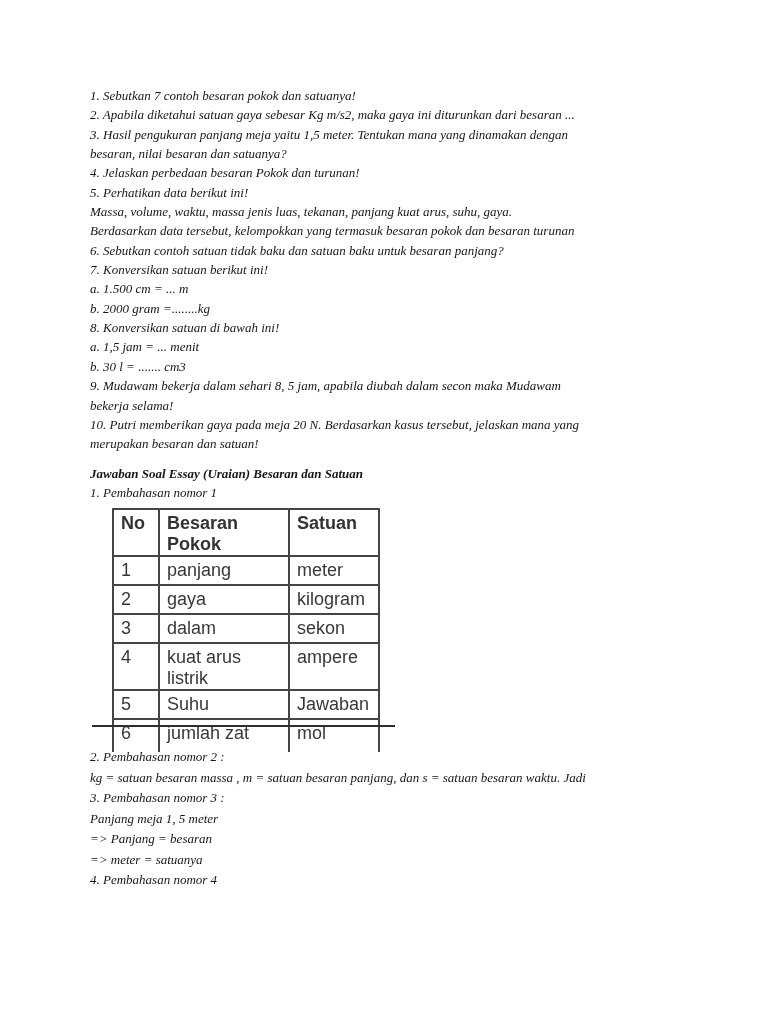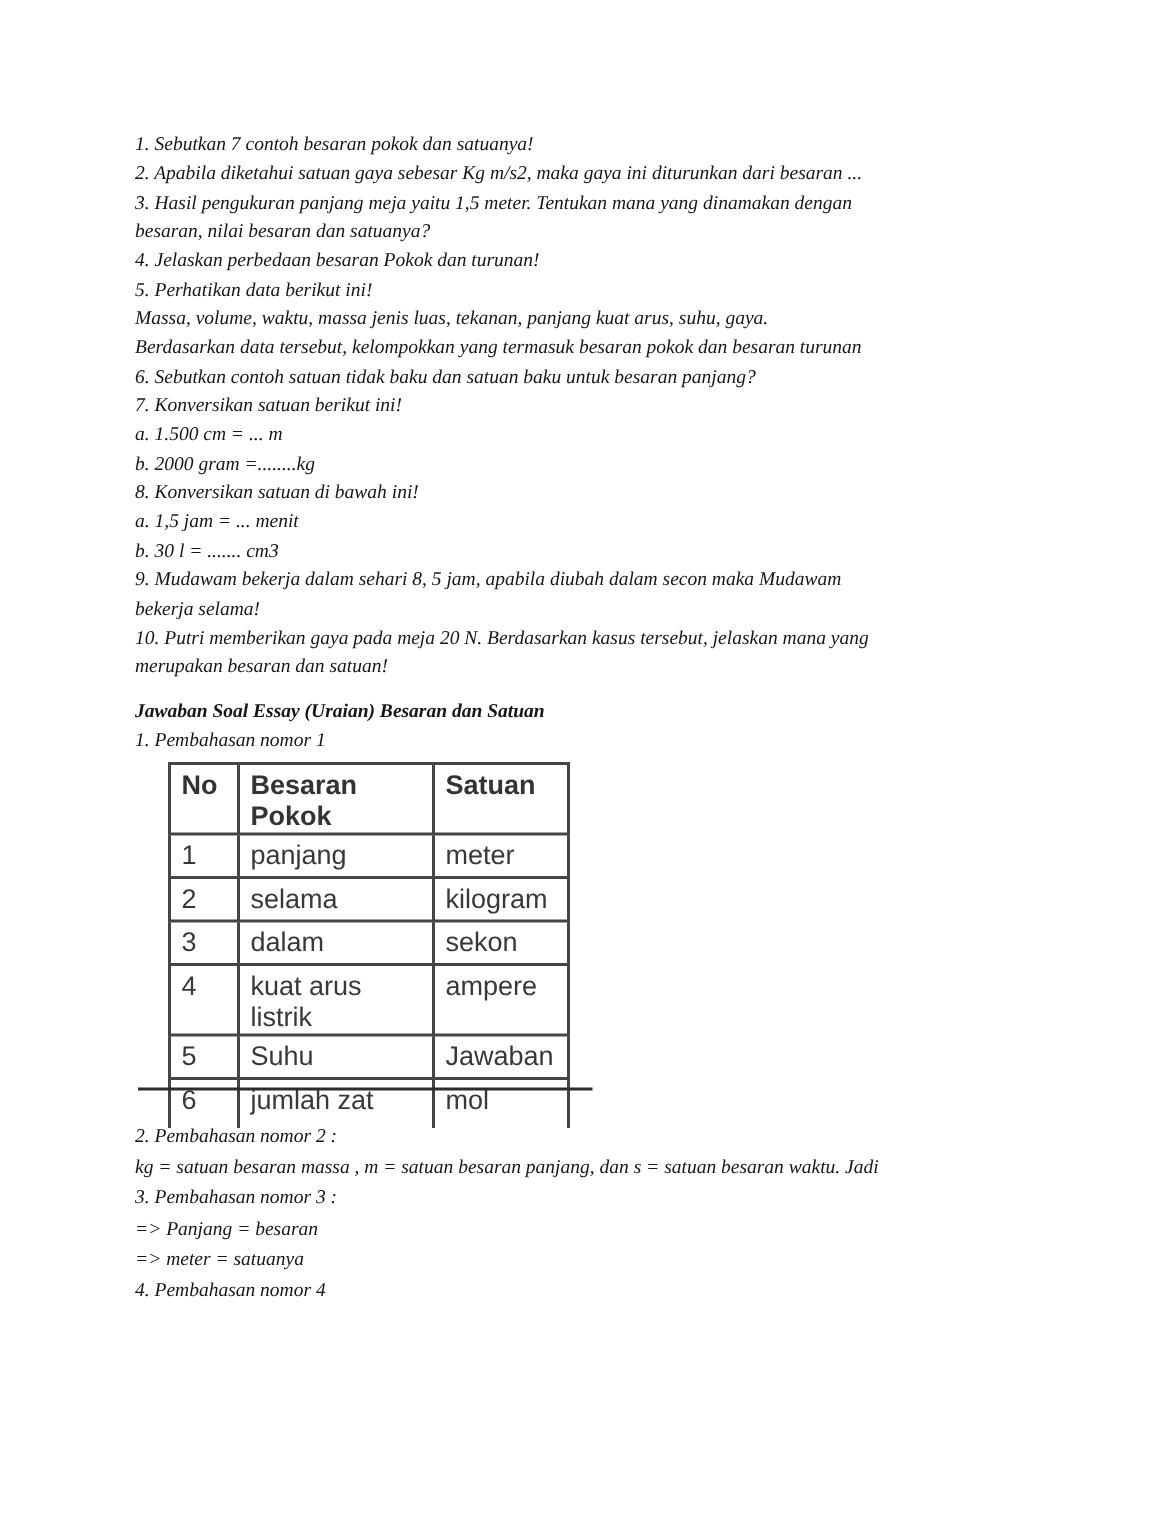--- a/index.html
+++ b/index.html
@@ -127,21 +127,21 @@
       </tr>
     </thead>
     <tbody>
       <tr class="r-data">
         <td>1</td>
         <td>panjang</td>
         <td>meter</td>
       </tr>
       <tr class="r-data">
         <td>2</td>
-        <td>selama</td>
+        <td>gaya</td>
         <td>kilogram</td>
       </tr>
       <tr class="r-data">
         <td>3</td>
         <td>dalam</td>
         <td>sekon</td>
       </tr>
       <tr class="r-data">
         <td>4</td>
         <td>kuat arus listrik</td>
@@ -159,18 +159,19 @@
       </tr>
     </tbody>
   </table>
 
   <div class="hrule"></div>
 
   <div class="textblock answers-lines">
     <div>2. Pembahasan nomor 2 :</div>
     <div>kg = satuan besaran massa , m = satuan besaran panjang, dan s = satuan besaran waktu. Jadi</div>
     <div>3. Pembahasan nomor 3 :</div>
+    <div>Panjang meja 1, 5 meter</div>
     <div>=&gt; Panjang = besaran</div>
     <div>=&gt; meter = satuanya</div>
     <div>4. Pembahasan nomor 4</div>
   </div>
 
 </div>
 
 </body></html>

